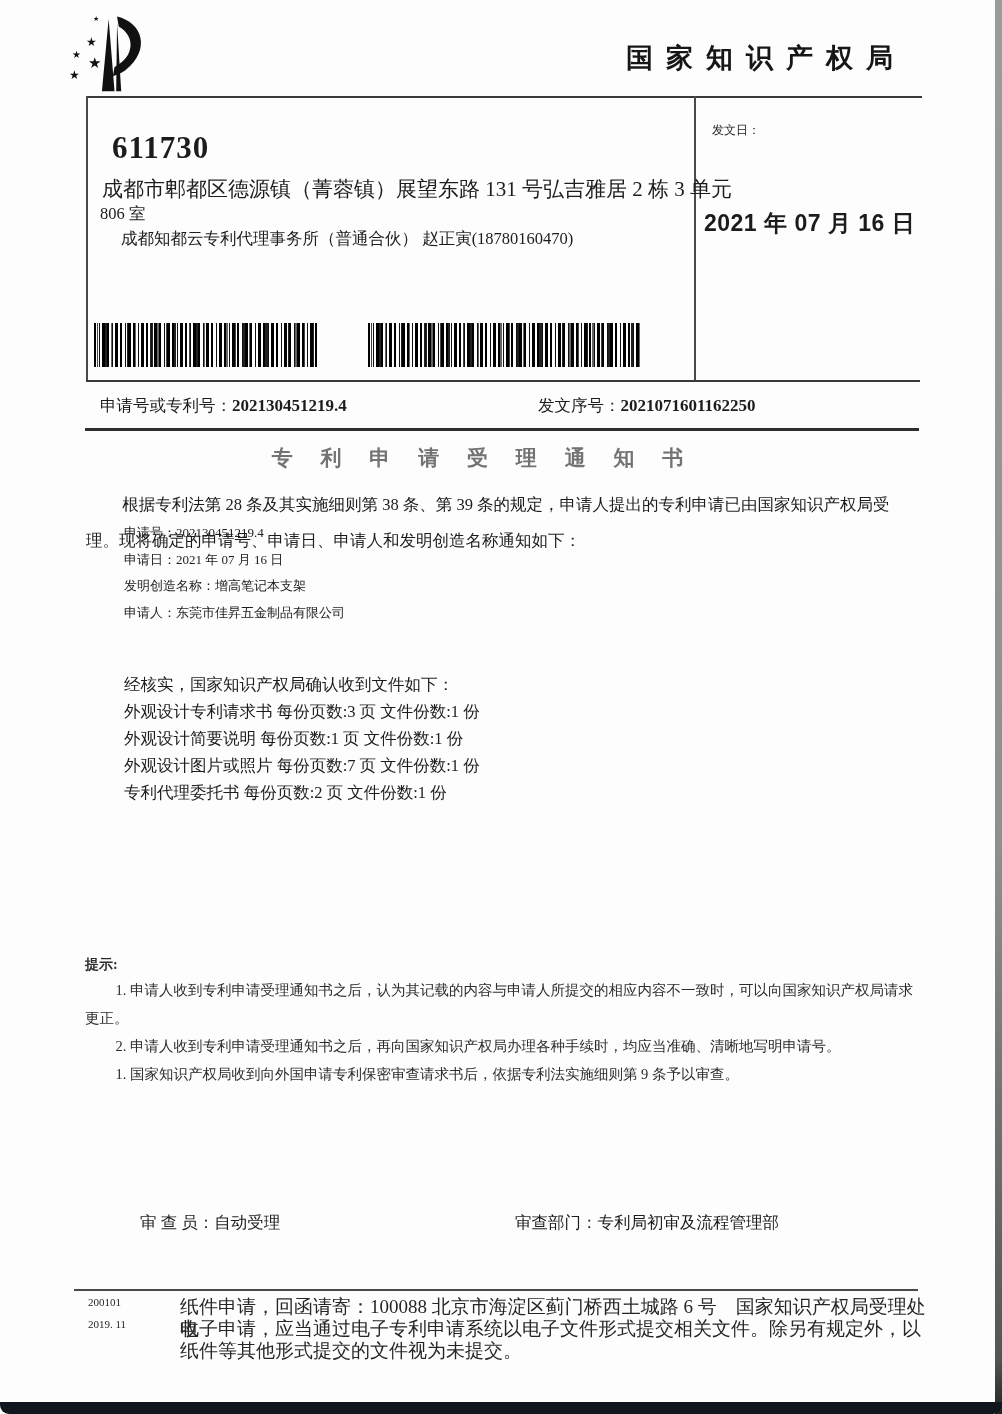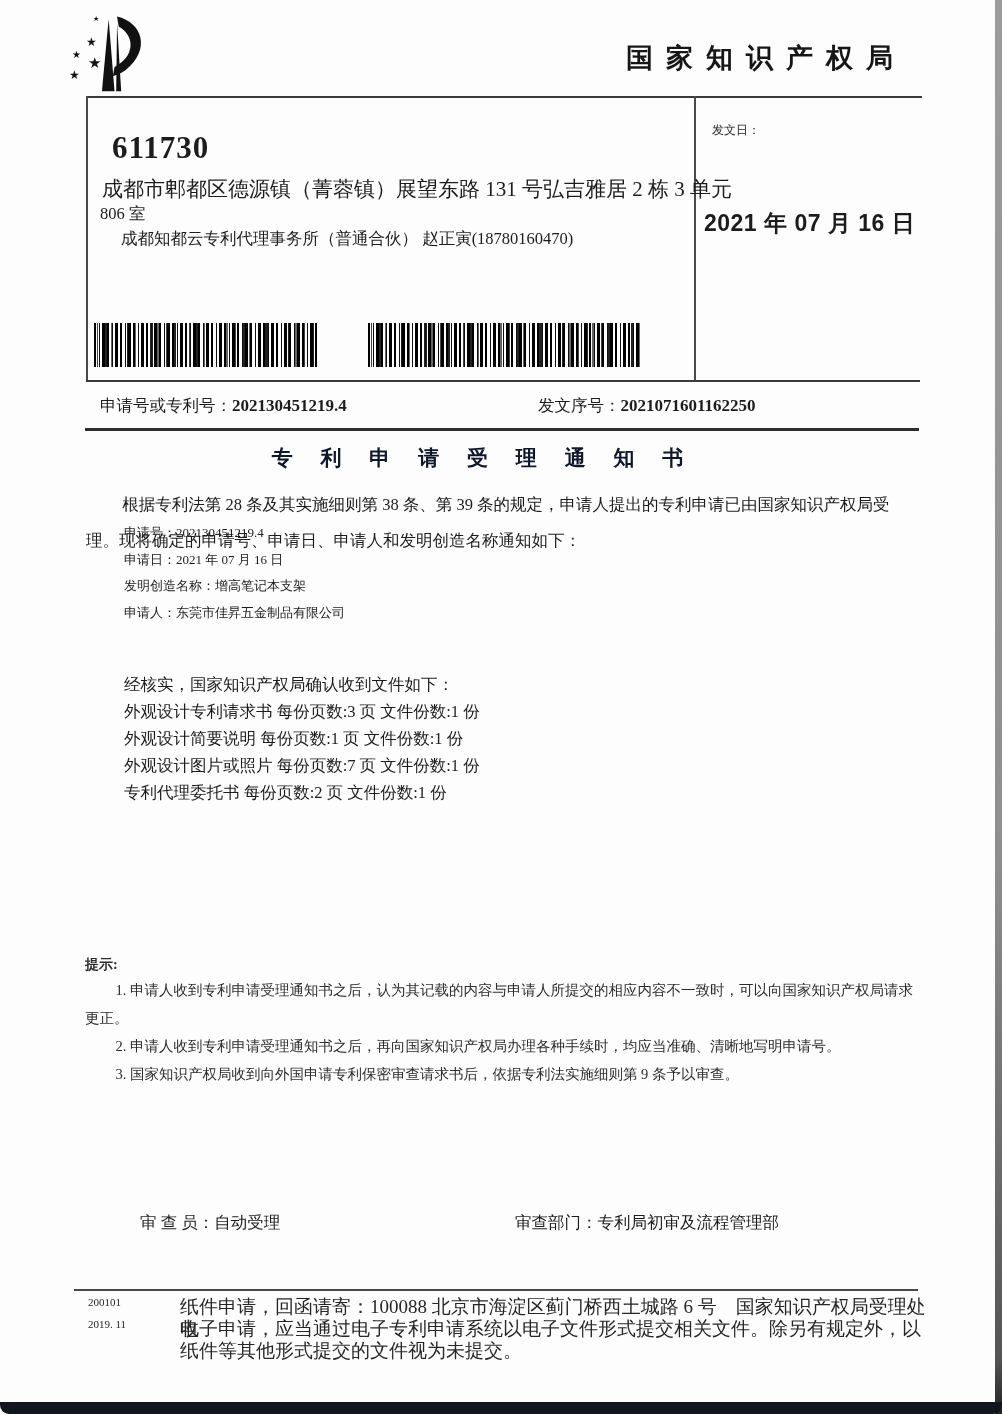--- a/index.html
+++ b/index.html
@@ -52,21 +52,21 @@
 
   
   .numrow{top:395px;font-size:16.5px;}
   .numrow .val{font-weight:bold;font-size:17px;}
   .numrow-left{left:100px;}
   .numrow-right{left:538px;}
 
   
   .notice-title{left:0;top:444px;width:966px;text-align:center;
     font-family:"Liberation Sans","DejaVu Sans",sans-serif;
-    font-weight:bold;font-size:21px;letter-spacing:11px;color:#0f172a;}
+    font-weight:bold;font-size:21px;letter-spacing:11px;color:#737373;}
   .notice-intro{left:86px;top:487px;width:834px;font-size:16.5px;line-height:36px;text-indent:2.2em;}
   .fields{left:124px;top:520px;font-size:13px;line-height:26.5px;}
   .received{left:124px;top:671px;font-size:16.5px;line-height:27px;}
 
   
   .notes-label{left:85px;top:956px;font-size:14px;color:#2c2c2c;font-weight:bold;}
   .notes{left:85px;top:976px;width:840px;font-size:14.5px;line-height:28px;color:#2c2c2c;}
   .note{text-indent:2.1em;}
 
   
@@ -138,21 +138,21 @@
     <div>外观设计专利请求书  每份页数:3 页  文件份数:1 份</div>
     <div>外观设计简要说明  每份页数:1 页  文件份数:1 份</div>
     <div>外观设计图片或照片  每份页数:7 页  文件份数:1 份</div>
     <div>专利代理委托书  每份页数:2 页  文件份数:1 份</div>
   </div>
 
   <div class="abs notes-label">提示:</div>
   <div class="abs notes">
     <div class="note">1. 申请人收到专利申请受理通知书之后，认为其记载的内容与申请人所提交的相应内容不一致时，可以向国家知识产权局请求更正。</div>
     <div class="note">2. 申请人收到专利申请受理通知书之后，再向国家知识产权局办理各种手续时，均应当准确、清晰地写明申请号。</div>
-    <div class="note">3. 国家知识产权局收到向外国申请专利保密审查请求书后，依据专利法实施细则第 9 条予以审查。</div>
+    <div class="note">1. 国家知识产权局收到向外国申请专利保密审查请求书后，依据专利法实施细则第 9 条予以审查。</div>
   </div>
 
   <div class="abs signoff signoff-left">
     <span>审 查 员：</span><span>自动受理</span>
   </div>
   <div class="abs signoff signoff-right">
     <span>审查部门：</span><span>专利局初审及流程管理部</span>
   </div>
 
   <div class="hline" style="left:74px;top:1289px;width:844px;height:1.5px;background:#4a4a4a;"></div>

